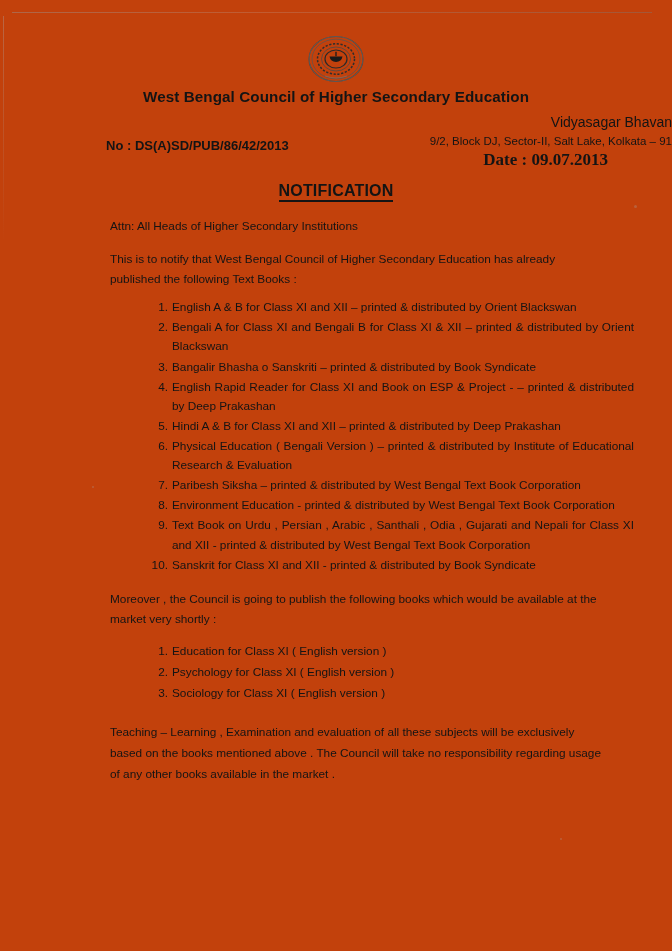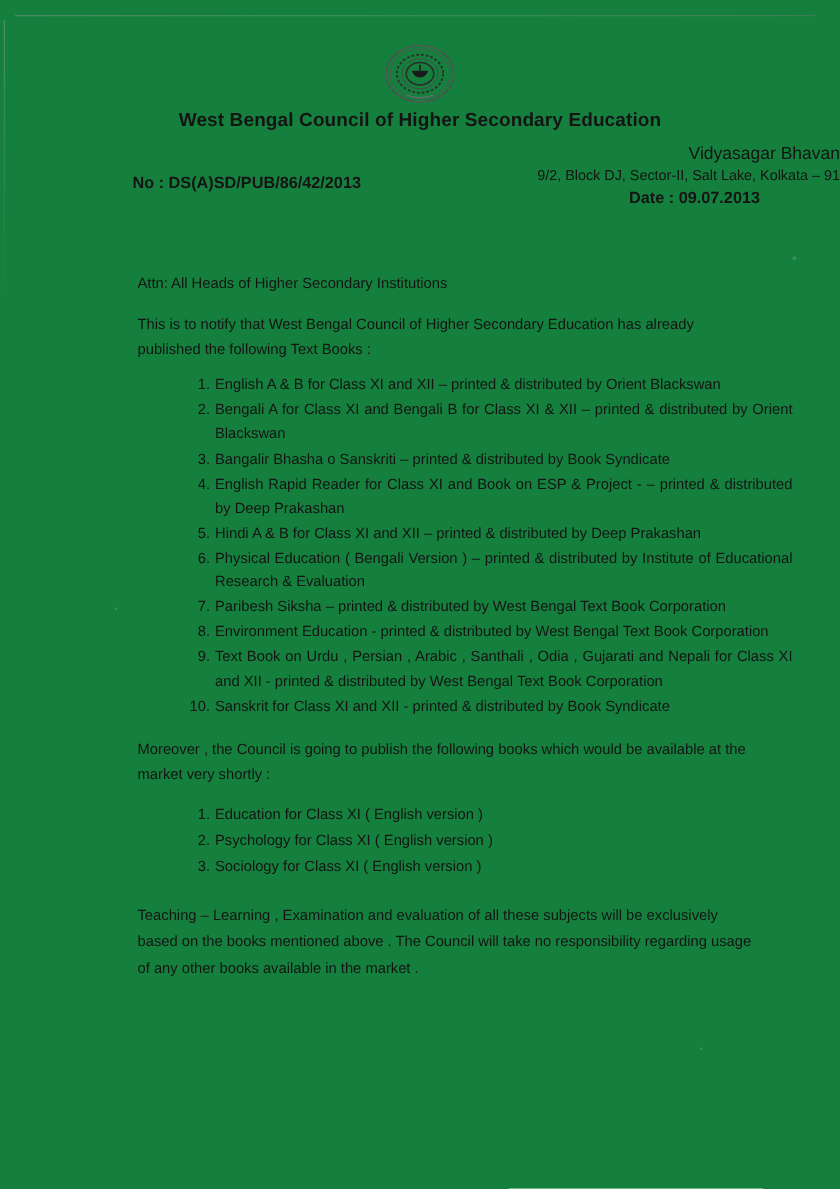--- a/index.html
+++ b/index.html
@@ -8,21 +8,21 @@
     background: #ffffff;
   }
   body {
     font-family: "Liberation Sans", sans-serif;
     color: #141414;
   }
   .page {
     position: relative;
     width: 672px;
     height: 951px;
-    background: #15803d;
+    background: #c2410c;
     overflow: hidden;
     box-sizing: border-box;
   }
   
   .scan-line-top {
     position: absolute;
     left: 12px;
     top: 12px;
     width: 640px;
     height: 1px;
@@ -83,22 +83,23 @@
     position: absolute;
     left: 106px;
     top: 138px;
     font-size: 13px;
     font-weight: bold;
   }
   .ref-date {
     position: absolute;
     right: 64px;
     top: 150px;
-    font-size: 13px;
-    font-weight: bold;
+    font-size: 17px;
+    font-weight: bold;
+    font-family: Liberation Serif, serif;
   }
 
   .notification {
     position: absolute;
     left: 0; right: 0;
     top: 182px;
     text-align: center;
     font-size: 16px;
     font-weight: bold;
     letter-spacing: .2px;
@@ -229,20 +230,23 @@
     </svg>
   </div>
 
   <div class="org-title">West Bengal Council of Higher Secondary Education</div>
   <div class="org-building">Vidyasagar Bhavan</div>
   <div class="org-address">9/2, Block DJ, Sector-II, Salt Lake, Kolkata – 91</div>
 
   <div class="ref-no">No : DS(A)SD/PUB/86/42/2013</div>
   <div class="ref-date">Date : 09.07.2013</div>
 
+  <div class="notification">
+    <span>NOTIFICATION</span>
+  </div>
 
   <div class="body-block">
     <p class="attn">Attn: All Heads of Higher Secondary Institutions</p>
     <p class="intro">This is to notify that West Bengal Council of Higher Secondary Education has already published the following Text Books :</p>
 
     <ol class="booklist wide">
       <li>English A &amp; B for Class XI and XII – printed &amp; distributed by Orient Blackswan</li>
       <li>Bengali A for Class XI and Bengali B for Class XI &amp; XII – printed &amp; distributed by Orient Blackswan</li>
       <li>Bangalir Bhasha o Sanskriti – printed &amp; distributed by Book Syndicate</li>
       <li>English Rapid Reader  for Class XI and Book on ESP &amp; Project - – printed &amp; distributed by Deep Prakashan</li>

